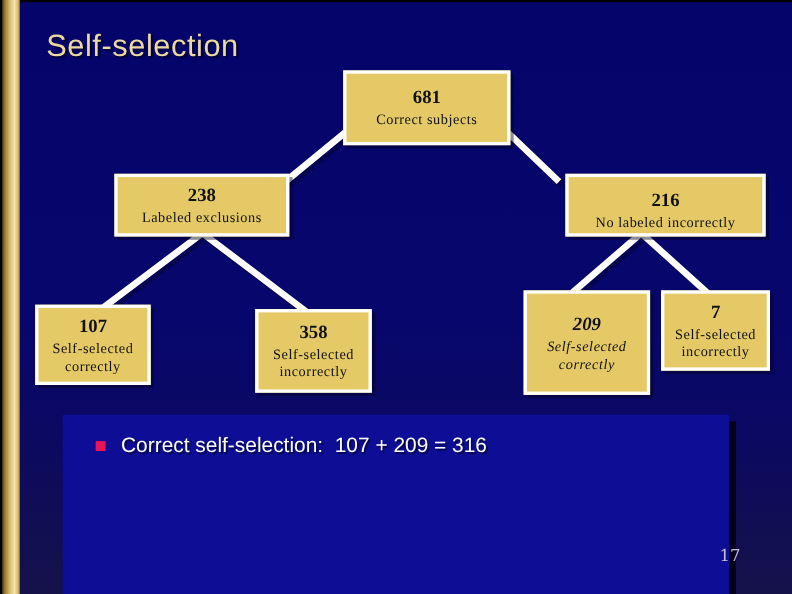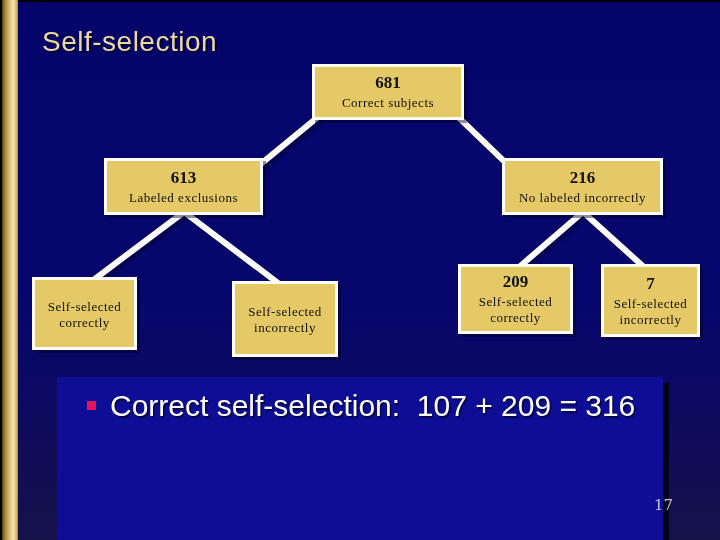--- a/index.html
+++ b/index.html
@@ -24,39 +24,39 @@
     position:absolute;box-sizing:border-box;
     background:#e5c966;border:3px solid #ffffff;
     box-shadow:3px 3px 0 rgba(2,2,30,0.45);
     color:#111;text-align:center;
     font-family:"Liberation Serif","DejaVu Serif",serif;
     display:flex;flex-direction:column;justify-content:center;
     padding:2px 4px;
   }
   .node .num{font-size:17px;font-weight:bold;line-height:20px;}
   .node .lbl{font-size:13px;line-height:16px;letter-spacing:0.5px;margin-top:2px;}
-  .node-root{left:312px;top:64px;width:152px;height:56px;}
+  .node-root{left:312px;top:64px;width:152px;height:68px;}
   .node-left{left:104px;top:158px;width:159px;height:57px;}
-  .node-right{left:502px;top:158px;width:161px;height:57px;}
+  .node-right{left:514px;top:158px;width:182px;height:57px;justify-content:flex-end;}
   .node-ll{left:32px;top:277px;width:105px;height:73px;}
   .node-lr{left:232px;top:281px;width:106px;height:76px;}
-  .node-rl{left:458px;top:264px;width:115px;height:70px;}
+  .node-rl{left:476px;top:264px;width:115px;height:95px;font-style:italic;}
   .node-rr{left:601px;top:264px;width:99px;height:73px;}
   .panel{
     position:absolute;left:57px;top:377px;width:606px;height:163px;
     background:#0d0d96;box-shadow:6px 6px 0 #010118;
     box-sizing:border-box;padding:14px 20px 0 30px;
   }
   .bullet-row{display:flex;align-items:flex-start;margin-bottom:1px;}
   .bullet-sq{
     flex:0 0 auto;width:9px;height:9px;background:#e8145a;
     margin:10px 14px 0 0;
   }
   .bullet-text{
-    color:#ffffff;font-size:30px;line-height:30px;max-width:555px;
+    color:#ffffff;font-size:19px;line-height:30px;max-width:555px;
     white-space:pre-wrap;text-shadow:1.5px 1.5px 1px rgba(0,0,0,0.55);
   }
   .page-number{
     position:absolute;left:654px;top:496px;
     font-family:"DejaVu Serif",serif;font-size:15px;color:#c9c0d6;
   }
 </style>
 </head>
 <body>
 
@@ -85,34 +85,36 @@
       <line x1="583" y1="212" x2="645" y2="268"></line>
     </g>
   </svg>
 
   <div class="node node-root">
     <div class="num">681</div>
     <div class="lbl">Correct subjects</div>
   </div>
 
   <div class="node node-left">
-    <div class="num">613</div>
+    <div class="num">238</div>
     <div class="lbl">Labeled exclusions</div>
   </div>
 
   <div class="node node-right">
     <div class="num">216</div>
     <div class="lbl">No labeled incorrectly</div>
   </div>
 
   <div class="node node-ll">
+    <div class="num">107</div>
     <div class="lbl">Self-selected correctly</div>
   </div>
 
   <div class="node node-lr">
+    <div class="num">358</div>
     <div class="lbl">Self-selected incorrectly</div>
   </div>
 
   <div class="node node-rl">
     <div class="num">209</div>
     <div class="lbl">Self-selected correctly</div>
   </div>
 
   <div class="node node-rr">
     <div class="num">7</div>

